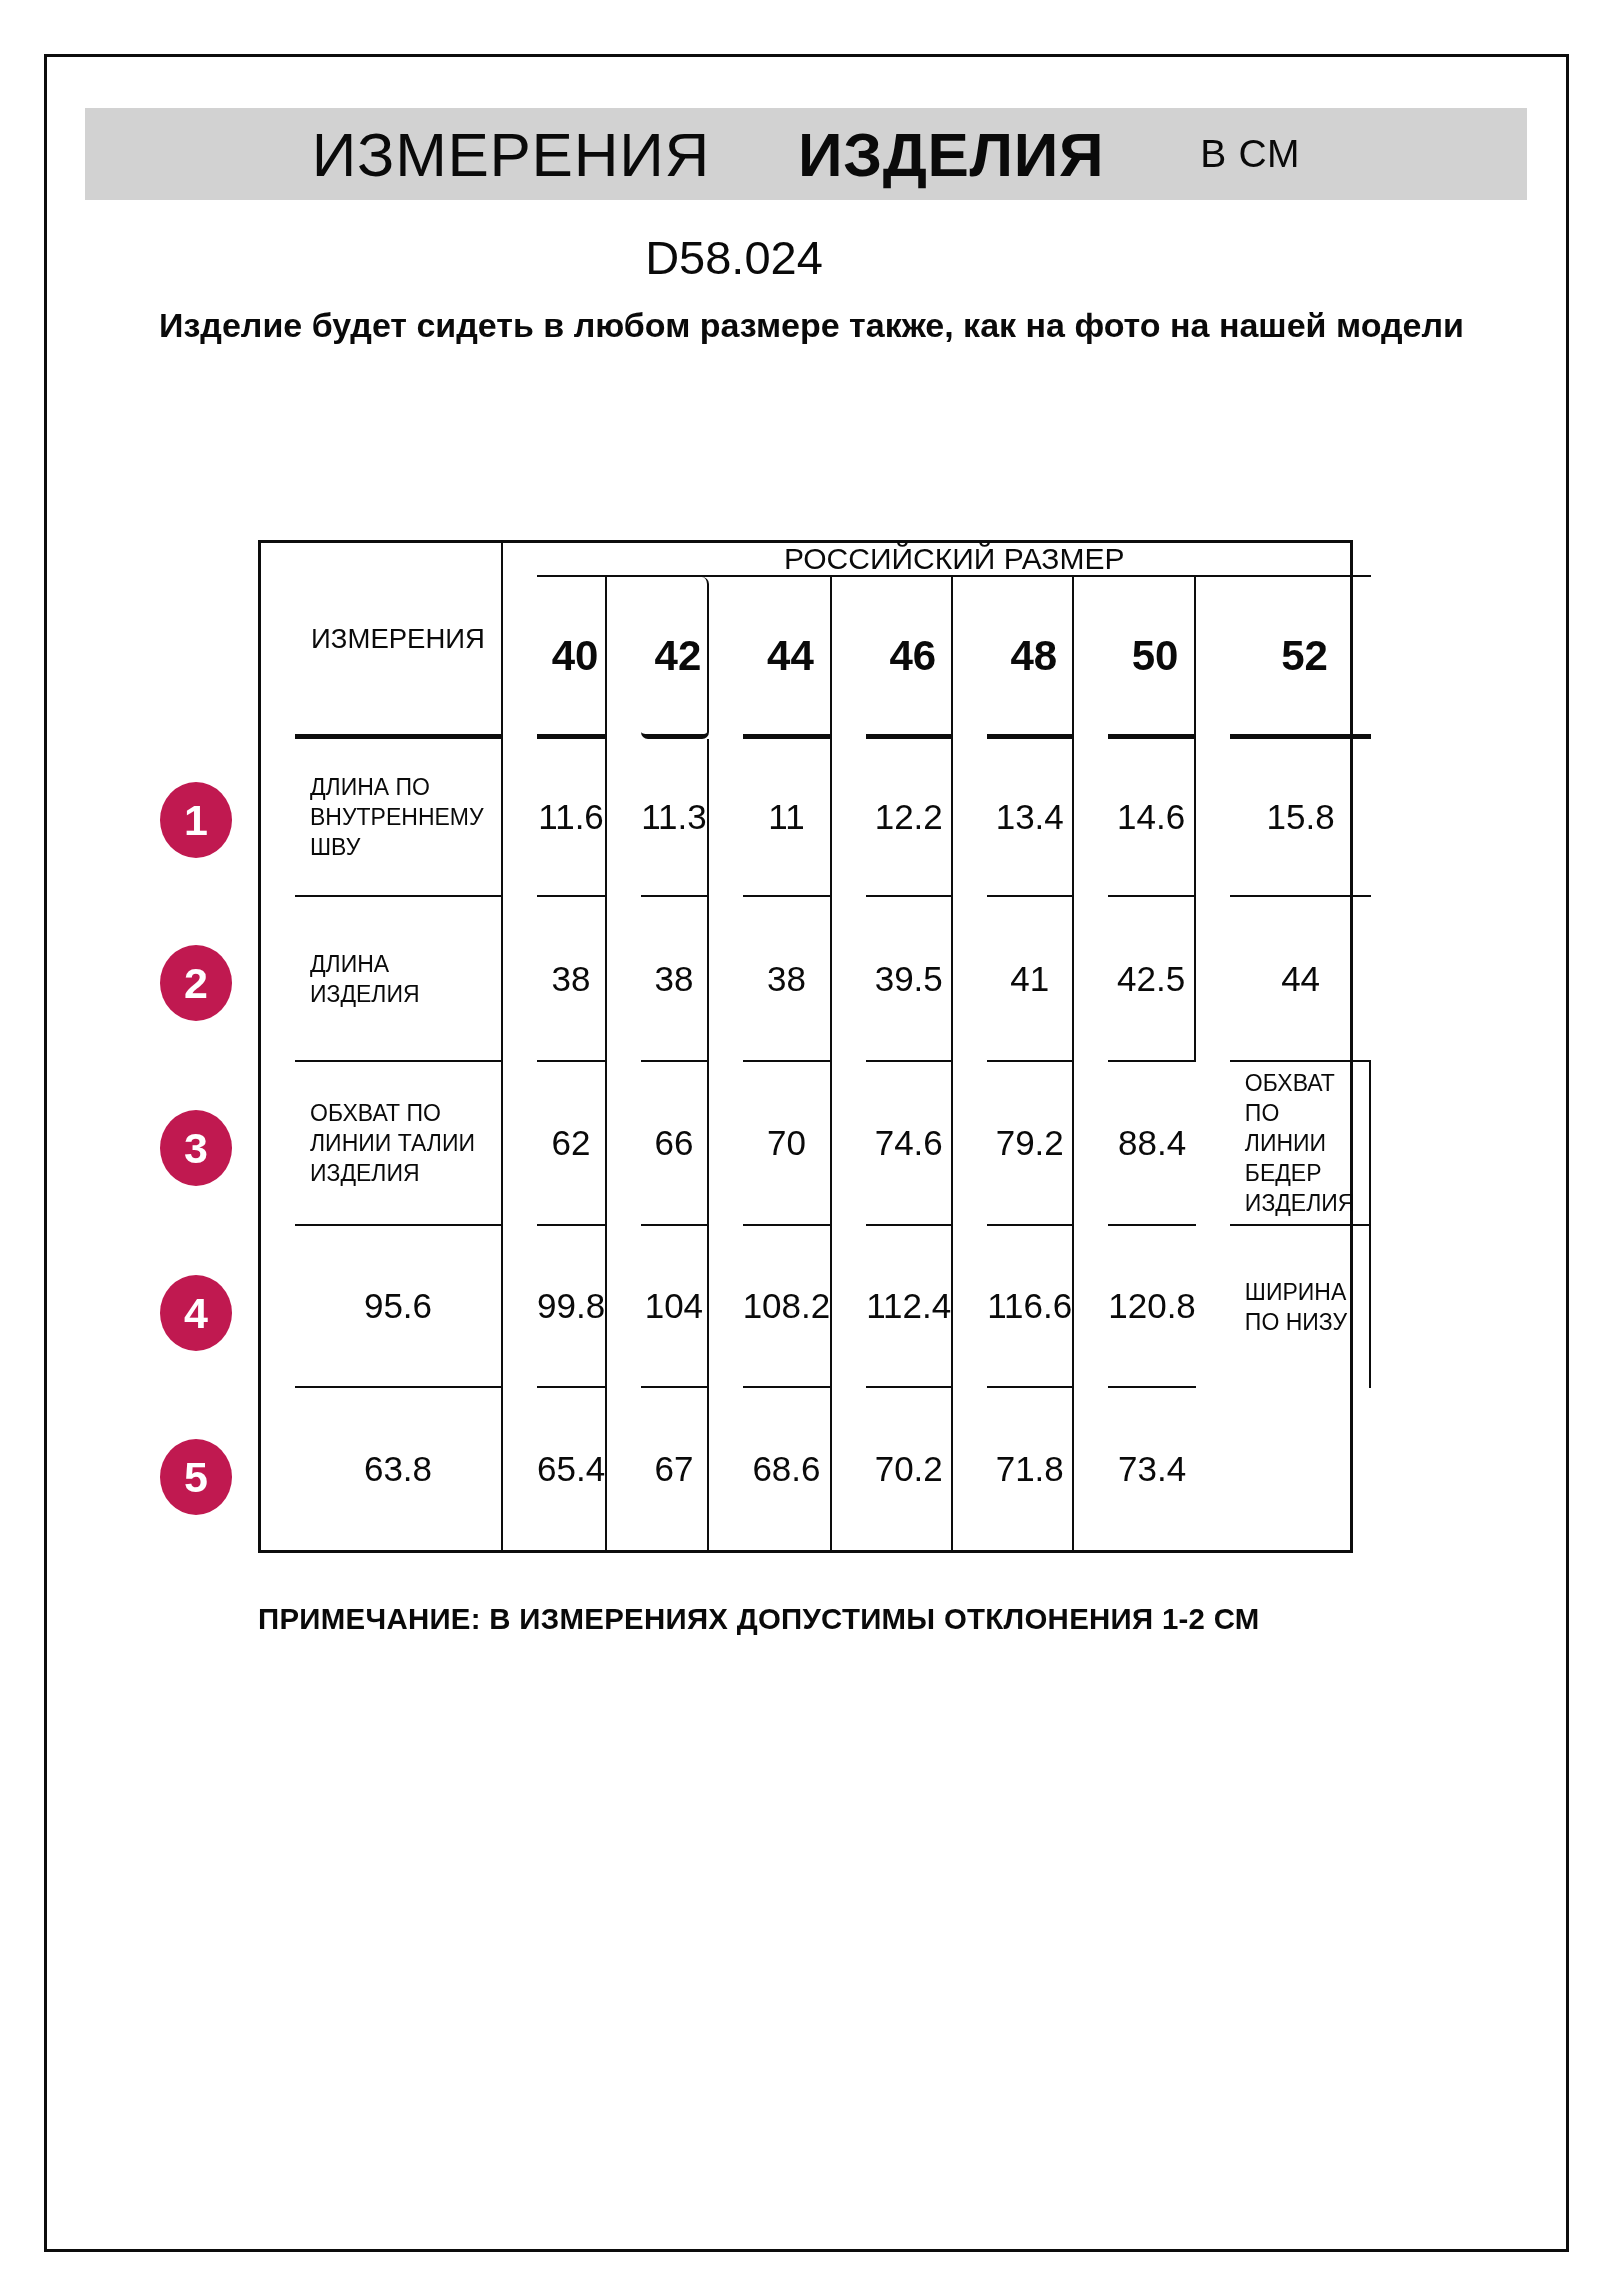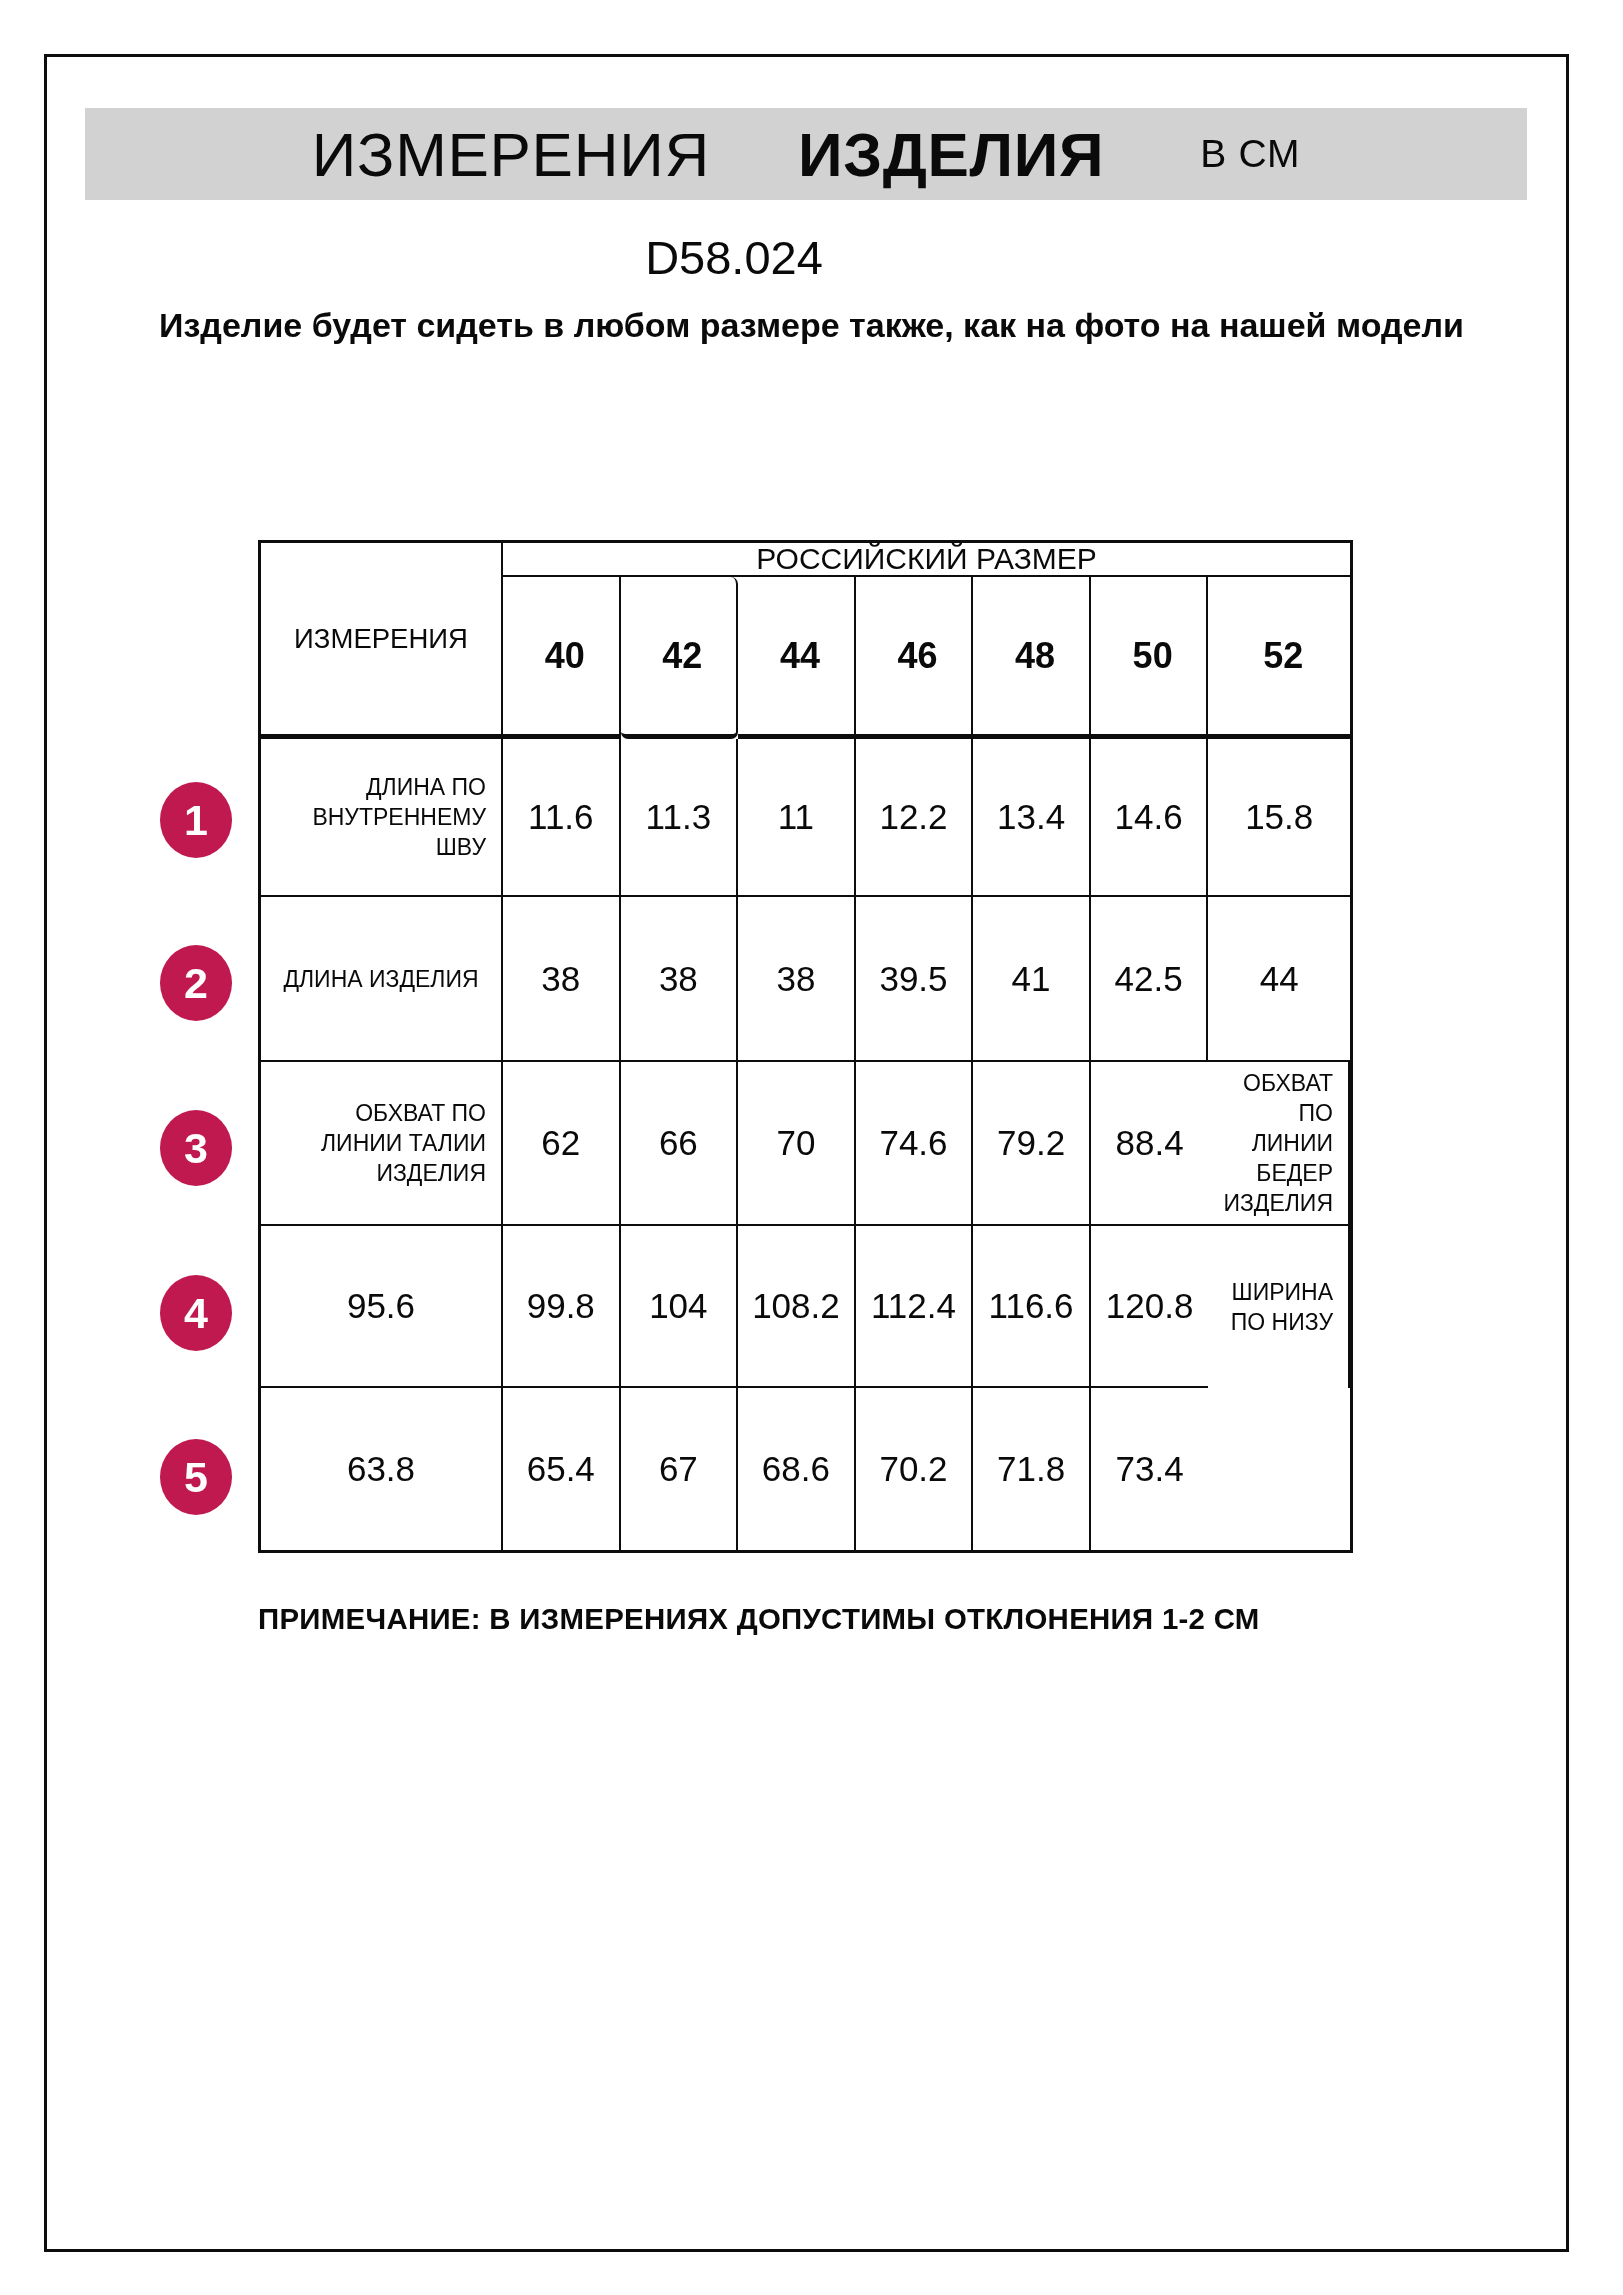--- a/index.html
+++ b/index.html
@@ -30,29 +30,29 @@
   }
   .tbl{
     position:absolute;left:258px;top:540px;width:1095px;box-sizing:border-box;
     border:3.3px solid #0d0d0d;
     display:grid;
     grid-template-columns:242px repeat(7,1fr);
     grid-template-rows:34px 162px 158px 165px 164px 162px 162px;
   }
   .cell{
     box-sizing:border-box;display:flex;align-items:center;justify-content:center;
-    text-align:right;
-    border-right:2.6px solid #0d0d0d;border-bottom:2.6px solid #0d0d0d;
+    text-align:left;
+    border-right:2.6px solid #0d0d0d;border-bottom:2.6px solid #0d0d0d;margin-left:34px;
   }
   .cell.no-right{border-right:none;}
   .cell.no-bottom{border-bottom:none;}
   .cell.thick-bottom{border-bottom:5.2px solid #0d0d0d;}
   .corner{grid-row:1/3;grid-column:1/2;font-size:27.5px;}
   .group{grid-row:1/2;grid-column:2/9;font-size:30px;border-right:none;}
-  .size-cell{font-size:36px;font-weight:700;padding-left:8px;}
+  .size-cell{font-size:42px;font-weight:700;padding-left:8px;}
   .rowlabel{font-size:23px;line-height:30px;padding:0 15px;text-transform:uppercase;}
   .val{font-size:35px;}
   .badge{
     position:absolute;left:160px;width:72px;height:76px;border-radius:50%;
     display:flex;align-items:center;justify-content:center;
     color:#ffffff;font-size:43px;font-weight:700;
   }
   .note{
     position:absolute;left:258px;top:1602px;width:1095px;
     font-size:29.4px;font-weight:700;letter-spacing:0.3px;

